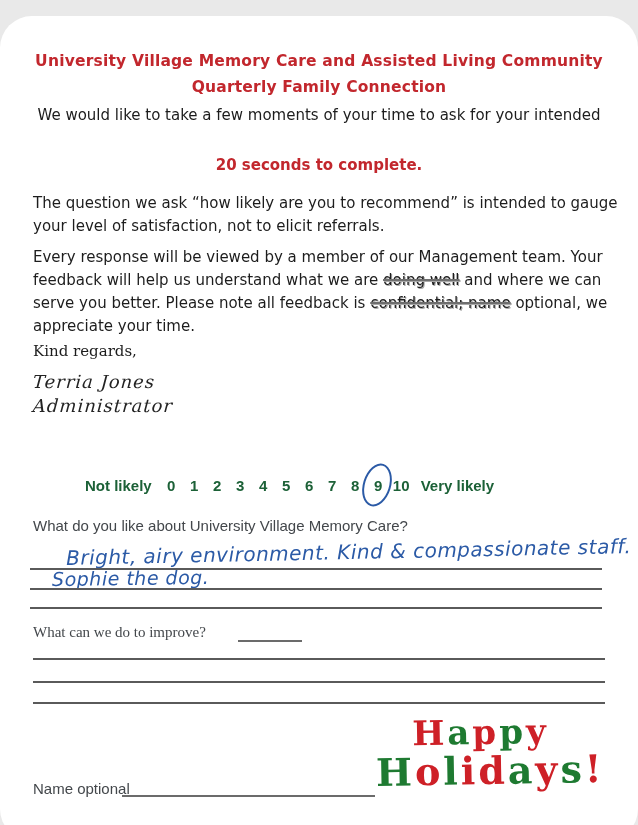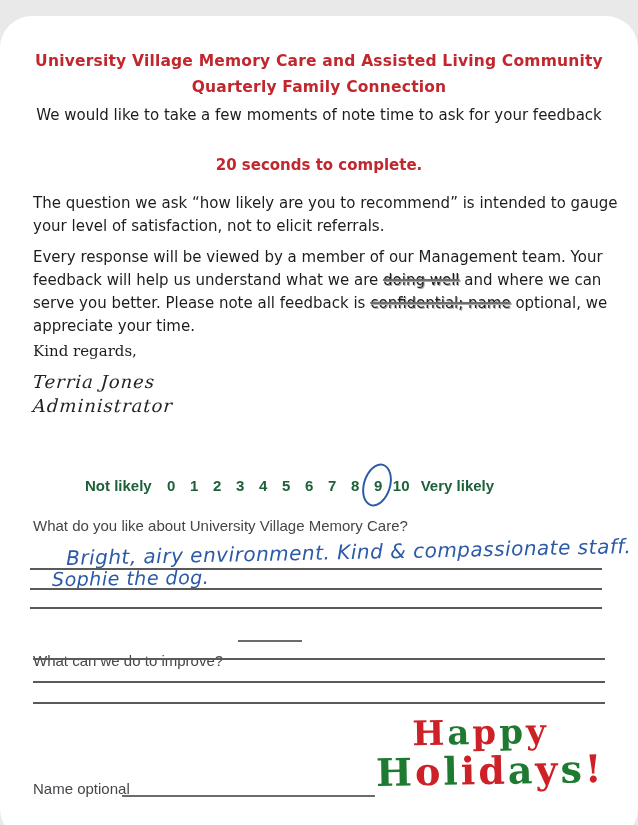--- a/index.html
+++ b/index.html
@@ -43,21 +43,21 @@
   }
 </style>
 </head>
 <body>
 
 <div class="page">
 
   <div class="abs title" style="top:36px;">University Village Memory Care and Assisted Living Community</div>
   <div class="abs title" style="top:62px;">Quarterly Family Connection</div>
 
-  <div class="abs intro" style="top:90px;">We would like to take a few moments of note time to ask for your feedback</div>
+  <div class="abs intro" style="top:90px;">We would like to take a few moments of your time to ask for your intended</div>
   <div class="abs intro-red" style="top:140px;">20 seconds to complete.</div>
 
   <div class="abs para" style="top:230px;"><span>Every response will be viewed by a member of our Management team. Your feedback will help us understand what we are </span><span class="ghost">doing well</span><span> and where we can serve you better. Please note all feedback is </span><span class="ghost">confidential; name</span><span> optional, we appreciate your time.</span></div>
 
   <div class="abs para" style="top:176px;">The question we ask “how likely are you to recommend” is intended to gauge your level of satisfaction, not to elicit referrals.</div>
 
   <div class="abs serif" style="left:33px; top:326px; font-size:15px;">Kind regards,</div>
   <div class="abs script" style="left:33px; top:355px;">Terria Jones</div>
   <div class="abs script" style="left:33px; top:379px;">Administrator</div>
 
@@ -82,21 +82,21 @@
 
   <div class="abs question" style="left:33px; top:501px;">What do you like about University Village Memory Care?</div>
 
   <div class="abs hand" style="left:66px; top:524px; font-size:20px; transform:rotate(-1.2deg);">Bright, airy environment. Kind &amp; compassionate staff.</div>
   <div class="abs hand" style="left:52px; top:551px; font-size:19px; transform:rotate(-0.8deg);">Sophie the dog.</div>
 
   <div class="abs rule" style="left:30px; top:552px; width:572px;"></div>
   <div class="abs rule" style="left:30px; top:572px; width:572px;"></div>
   <div class="abs rule" style="left:30px; top:591px; width:572px;"></div>
 
-  <div class="abs question" style="left:33px; top:636px;">What can we do to improve?</div>
+  <div class="abs question" style="left:33px; top:608px;font-family:Liberation Serif, serif;">What can we do to improve?</div>
   <div class="abs rule soft" style="left:238px; top:624px; width:64px;"></div>
 
   <div class="abs rule" style="left:33px; top:642px; width:572px;"></div>
   <div class="abs rule" style="left:33px; top:665px; width:572px;"></div>
   <div class="abs rule" style="left:33px; top:686px; width:572px;"></div>
 
   <div class="abs holiday-line" style="left:398px; top:696px; width:165px; font-size:34px; transform:rotate(-1deg);"><span style="color: rgb(206, 32, 39);">H</span><span style="color: rgb(30, 122, 49);">a</span><span style="color: rgb(206, 32, 39);">p</span><span style="color: rgb(30, 122, 49);">p</span><span style="color: rgb(206, 32, 39);">y</span></div>
   <div class="abs holiday-line" style="left:376px; top:732px; width:228px; font-size:38px; transform:rotate(-1deg);"><span style="color: rgb(30, 122, 49);">H</span><span style="color: rgb(206, 32, 39);">o</span><span style="color: rgb(30, 122, 49);">l</span><span style="color: rgb(206, 32, 39);">i</span><span style="color: rgb(206, 32, 39);">d</span><span style="color: rgb(30, 122, 49);">a</span><span style="color: rgb(206, 32, 39);">y</span><span style="color: rgb(30, 122, 49);">s</span><span style="color: rgb(206, 32, 39);">!</span></div>
 
   <div class="abs question" style="left:33px; top:764px;">Name optional</div>

